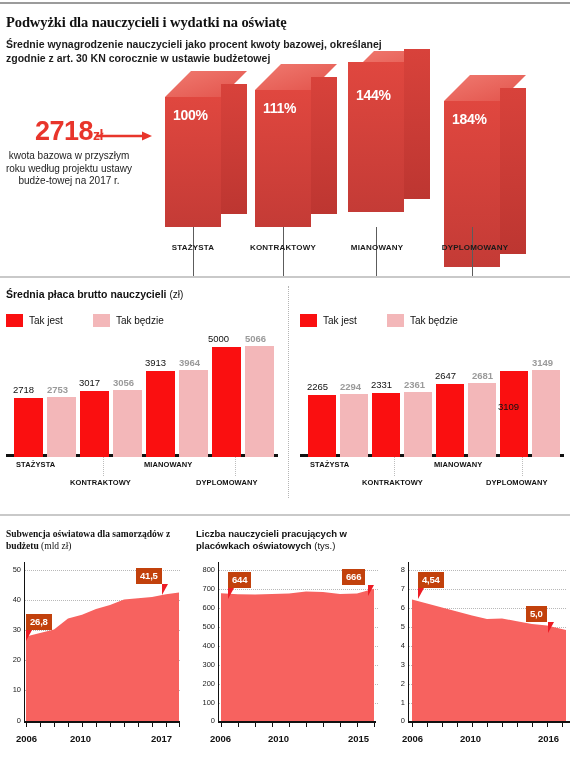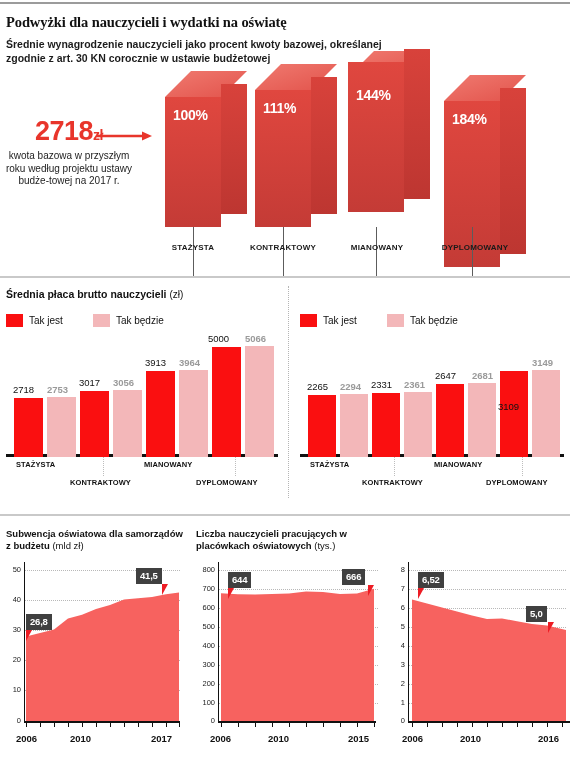--- a/index.html
+++ b/index.html
@@ -89,21 +89,21 @@
     line-height: 12px; color: #111; }
   .atitle .unit { font-weight: normal; }
   .aplot { position: absolute; left: 0; }
   .agrid { position: absolute; left: 0; right: 0; border-top: 1px dotted #b8b8b8; }
   .aylab { position: absolute; font-size: 7.5px; color: #1a1a1a; text-align: right; }
   .axaxis { position: absolute; height: 2px; background: #111; }
   .ayaxis { position: absolute; width: 1px; background: #111; }
   .atick { position: absolute; width: 1px; height: 4px; background: #111; }
   .axlab { position: absolute; font-size: 9.5px; font-weight: bold; color: #111; }
   .flag {
-    position: absolute; background: #404040; color: #fff;
+    position: absolute; background: #c2410c; color: #fff;
     font-size: 9.5px; font-weight: bold; padding: 2px 4px 3px 4px;
     letter-spacing: -0.2px; white-space: nowrap;
   }
   .flagtail {
     position: absolute; width: 0; height: 0;
     border-left: 6px solid #ed1c24; border-bottom: 11px solid transparent;
   }
 </style>
 </head>
 <body>
@@ -250,21 +250,21 @@
 
     <div class="gcat" style="left:10px; top:172px;">STAŻYSTA</div>
     <div class="gcat" style="left:134px; top:172px;">MIANOWANY</div>
     <div class="gcat" style="left:62px; top:190px;">KONTRAKTOWY</div>
     <div class="gcat" style="left:186px; top:190px;">DYPLOMOWANY</div>
   </div>
 
   <div class="h-rule" style="top:514px;"></div>
 
   <div class="achart" style="left:6px; width:180px;">
-    <div class="atitle" style="width:178px;">
+    <div class="atitle" style="width:178px;font-family:Liberation Serif, serif;">
       <span>Subwencja oświatowa dla samorządów z budżetu</span>
       <span class="unit">(mld zł)</span>
     </div>
 
     <div class="aplot" style="top:34px; width:180px; height:166px;">
       <div class="agrid" style="top:8px;  left:18px; right:6px;"></div>
       <div class="agrid" style="top:38px; left:18px; right:6px;"></div>
       <div class="agrid" style="top:68px; left:18px; right:6px;"></div>
       <div class="agrid" style="top:98px; left:18px; right:6px;"></div>
       <div class="agrid" style="top:128px;left:18px; right:6px;"></div>
@@ -398,21 +398,21 @@
       <div class="atick" style="left:50px;  top:161px;"></div>
       <div class="atick" style="left:65px;  top:161px;"></div>
       <div class="atick" style="left:80px;  top:161px;"></div>
       <div class="atick" style="left:95px;  top:161px;"></div>
       <div class="atick" style="left:110px; top:161px;"></div>
       <div class="atick" style="left:125px; top:161px;"></div>
       <div class="atick" style="left:140px; top:161px;"></div>
       <div class="atick" style="left:155px; top:161px;"></div>
       <div class="atick" style="left:170px; top:161px;"></div>
 
-      <div class="flag" style="left:26px; top:10px;">6,52</div>
+      <div class="flag" style="left:26px; top:10px;">4,54</div>
       <div class="flagtail" style="left:26px; top:26px;"></div>
 
       <div class="flag" style="left:134px; top:44px;">5,0</div>
       <div class="flagtail" style="left:156px; top:60px;"></div>
     </div>
 
     <div class="axlab" style="left:10px; top:205px;">2006</div>
     <div class="axlab" style="left:68px; top:205px;">2010</div>
     <div class="axlab" style="left:146px; top:205px;">2016</div>
   </div>

